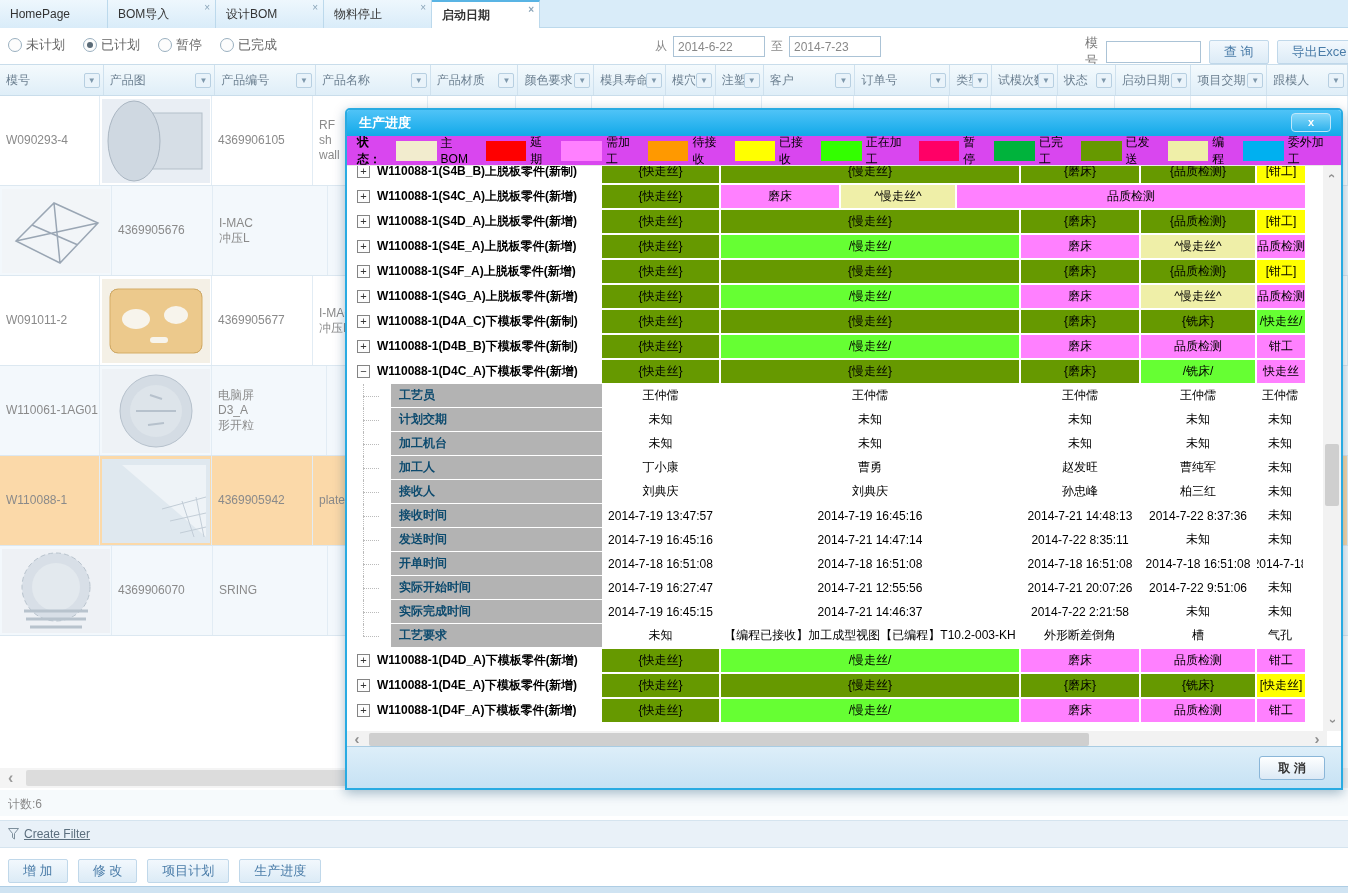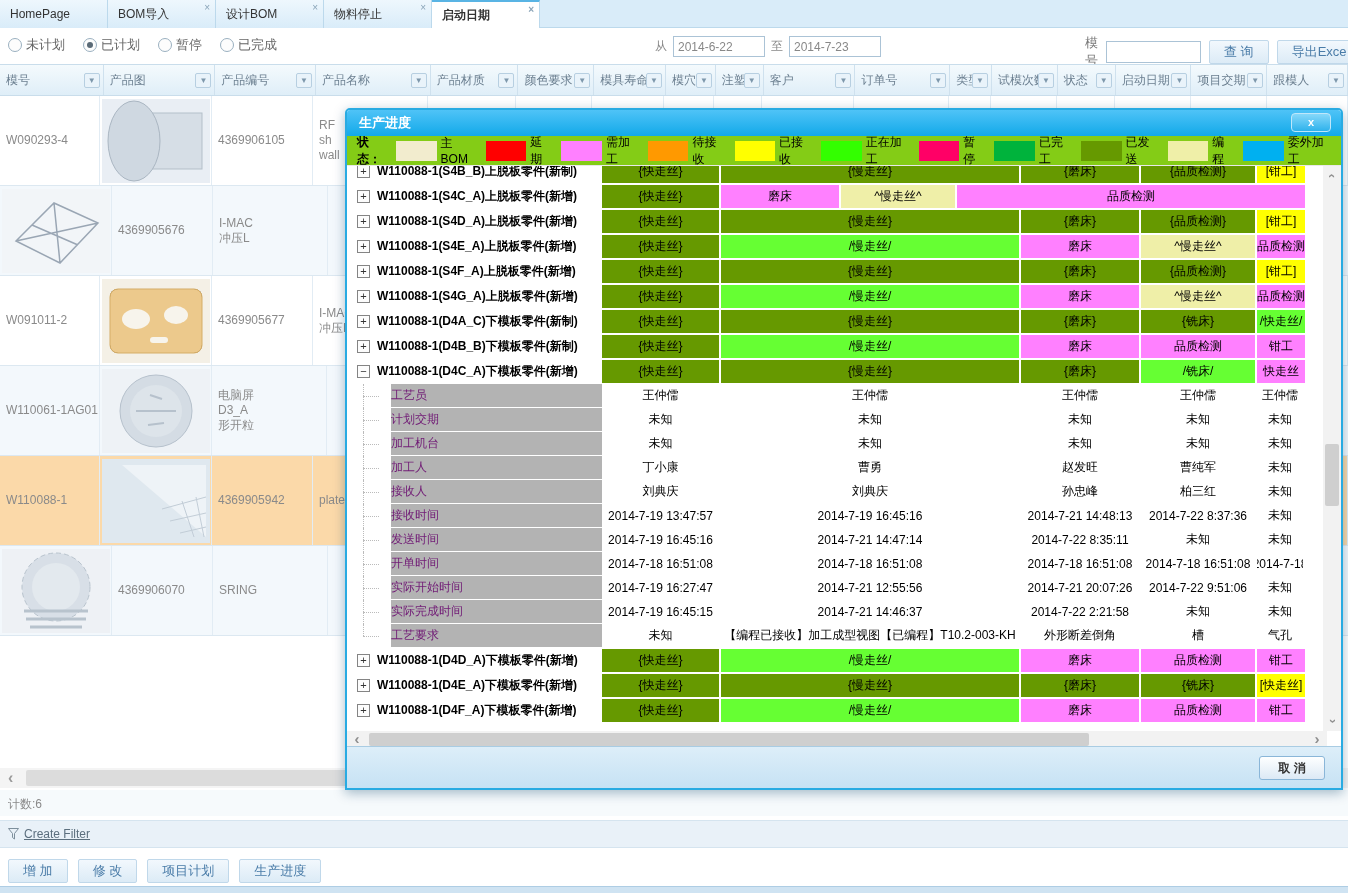--- a/index.html
+++ b/index.html
@@ -55,21 +55,21 @@
   #btnrow { position:absolute; left:0; top:856px; width:1348px; height:30px; background:#fff; display:flex; gap:10px; padding-left:8px; align-items:center; }
   #bottomstrip { position:absolute; left:0; top:886px; width:1348px; height:7px; background:#cfe3f2; border-top:1px solid #aecde4; }
 
   
   #modal { position:absolute; left:345px; top:108px; width:998px; height:682px; background:#fff;
     border:2px solid #29abe2; border-radius:5px 5px 0 0; box-shadow:0 3px 12px rgba(0,60,100,.35); }
   #modal-title { height:26px; background:linear-gradient(#4fc3f7,#12a9e9); border-radius:3px 3px 0 0;
     display:flex; align-items:center; padding-left:12px; color:#fff; font-weight:bold; font-size:13px; position:relative; }
   #modal-close { position:absolute; right:10px; top:3px; width:40px; height:19px; border:1px solid #bfe7fa; border-radius:4px;
     background:linear-gradient(#86d8fa,#2eb2ec); color:#fff; font-weight:bold; font-size:11px; text-align:center; line-height:17px; cursor:pointer; }
-  #legendbar { height:30px; background:#84cc16; border-bottom:1px solid #e8e8e8; display:flex; align-items:center; padding-left:10px; }
+  #legendbar { height:30px; background:#d946ef; border-bottom:1px solid #e8e8e8; display:flex; align-items:center; padding-left:10px; }
   #legendbar .ltitle { font-weight:bold; color:#000; margin-right:6px; }
   .lchip { width:44px; height:20px; margin-right:4px; }
   .llabel { margin-right:9px; color:#000; }
   #modal-content { position:relative; height:582px; background:#fff; overflow:hidden; }
   #ptable { position:absolute; left:4px; top:-7px; width:954px; overflow:hidden; }
 
   .trow { display:flex; height:25px; }
   .tname { width:251px; display:flex; align-items:center; flex:none; }
   .expander { width:13px; height:13px; border:1px solid #848484; background:#fcfcfc; color:#333;
     font-size:11px; line-height:11px; text-align:center; margin:0 7px 0 6px; flex:none; cursor:pointer; }
@@ -77,22 +77,22 @@
   .tcell { height:23px; margin:1px 2px 1px 0; display:flex; align-items:center; justify-content:center;
     color:#000; white-space:nowrap; overflow:hidden; flex:none; }
   .cw1 { width:117px;text-align:center; } .cw2 { width:298px; } .cw3 { width:118px; } .cw4 { width:114px; }
   .cw5 { flex:1 1 0; min-width:0; margin-right:0; }
 
   .drow { display:flex; height:24px; }
   .dconn { width:40px; flex:none; position:relative; }
   .dconn::before { content:''; position:absolute; left:12px; top:0; bottom:0; border-left:1px dotted #bbb; }
   .dconn::after  { content:''; position:absolute; left:12px; top:50%; width:16px; border-top:1px dotted #bbb; }
   .drow.last .dconn::before { bottom:50%; }
-  .dlabel { width:211px; flex:none; height:23px; margin-bottom:1px; background:#b3b3b3; color:#701a75;
-    display:flex; align-items:center; font-weight:normal; }
+  .dlabel { width:211px; flex:none; height:23px; margin-bottom:1px; background:#b3b3b3; color:#0c4a6e;
+    display:flex; align-items:center; padding-left:8px; font-weight:bold; }
   .dval { height:23px; margin:0 2px 1px 0; display:flex; align-items:center; justify-content:center;
     color:#000; white-space:nowrap; overflow:hidden; }
 
   
   #m-vscroll { position:absolute; right:0; top:0; width:18px; height:565px; background:#f2f2f2; }
   #m-vscroll .sarr { position:absolute; left:0; width:18px; height:20px; color:#8f8f8f; font-size:13px;
     font-weight:bold; text-align:center; line-height:20px; }
   #m-vscroll .thumb { position:absolute; left:2px; top:278px; width:14px; height:62px; background:#cfcfcf; border-radius:2px; }
   #m-hscroll { position:absolute; left:0; bottom:0; width:980px; height:17px; background:#f2f2f2; }
   #m-hscroll .sarr { position:absolute; top:0; width:20px; height:17px; color:#8f8f8f; font-size:15px;

